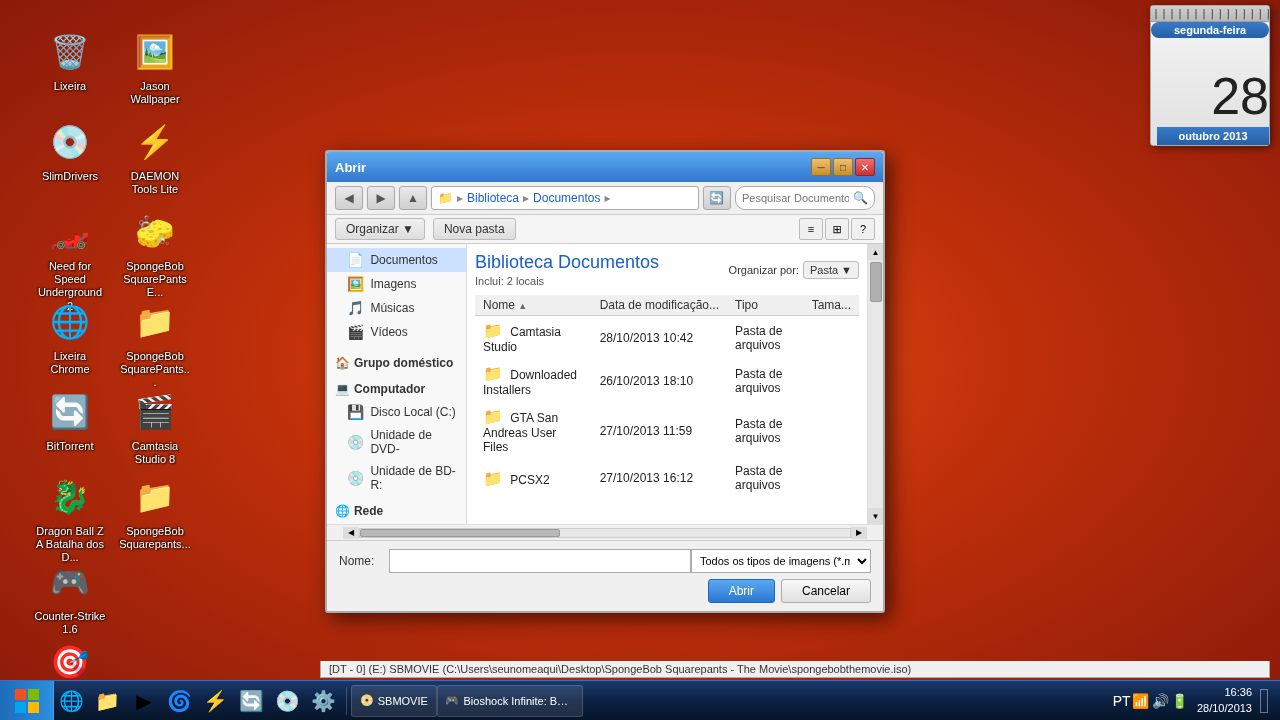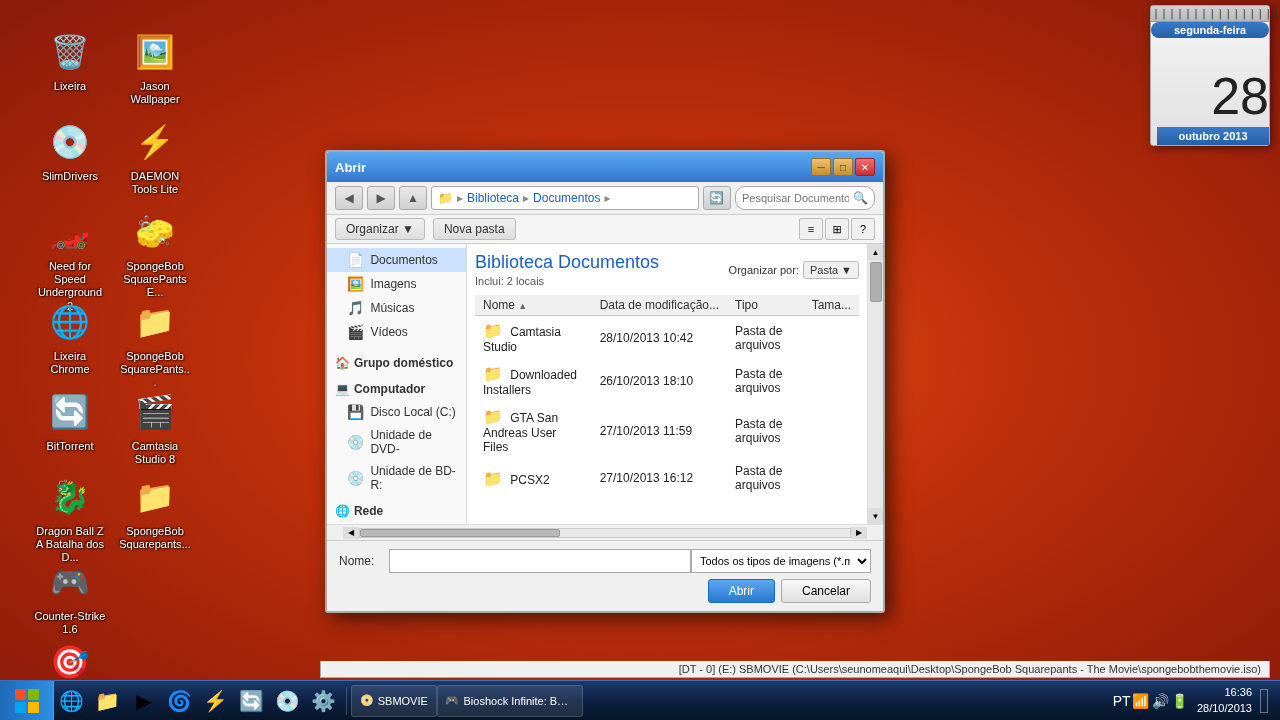--- a/index.html
+++ b/index.html
@@ -801,21 +801,21 @@
           <option>Todos os tipos de imagens (*.m...</option>
         </select>
       </div>
       <div class="dialog-action-btns">
         <div class="action-btn primary">Abrir</div>
         <div class="action-btn">Cancelar</div>
       </div>
     </div>
   </div>
 
-  <div style="position:absolute;bottom:42px;left:320px;right:10px;background:#f0f0f0;border:1px solid #aaa;border-top:none;padding:2px 8px;font-size:11px;color:#333;z-index:55;overflow:hidden;white-space:nowrap;text-align:right;">
+  <div style="position:absolute;bottom:42px;left:320px;right:10px;background:#f0f0f0;border:1px solid #aaa;border-top:none;padding:2px 8px;font-size:11px;color:#333;z-index:55;overflow:hidden;white-space:nowrap;">
     <span>[DT - 0] (E:) SBMOVIE (C:\Users\seunomeaqui\Desktop\SpongeBob Squarepants - The Movie\spongebobthemovie.iso)</span>
   </div>
 
   <div class="taskbar">
 
     <div class="start-btn">
       <svg width="28" height="28" viewBox="0 0 28 28">
         <rect x="2" y="2" width="11" height="11" fill="#f25022"></rect>
         <rect x="15" y="2" width="11" height="11" fill="#7fba00"></rect>
         <rect x="2" y="15" width="11" height="11" fill="#00a4ef"></rect>

